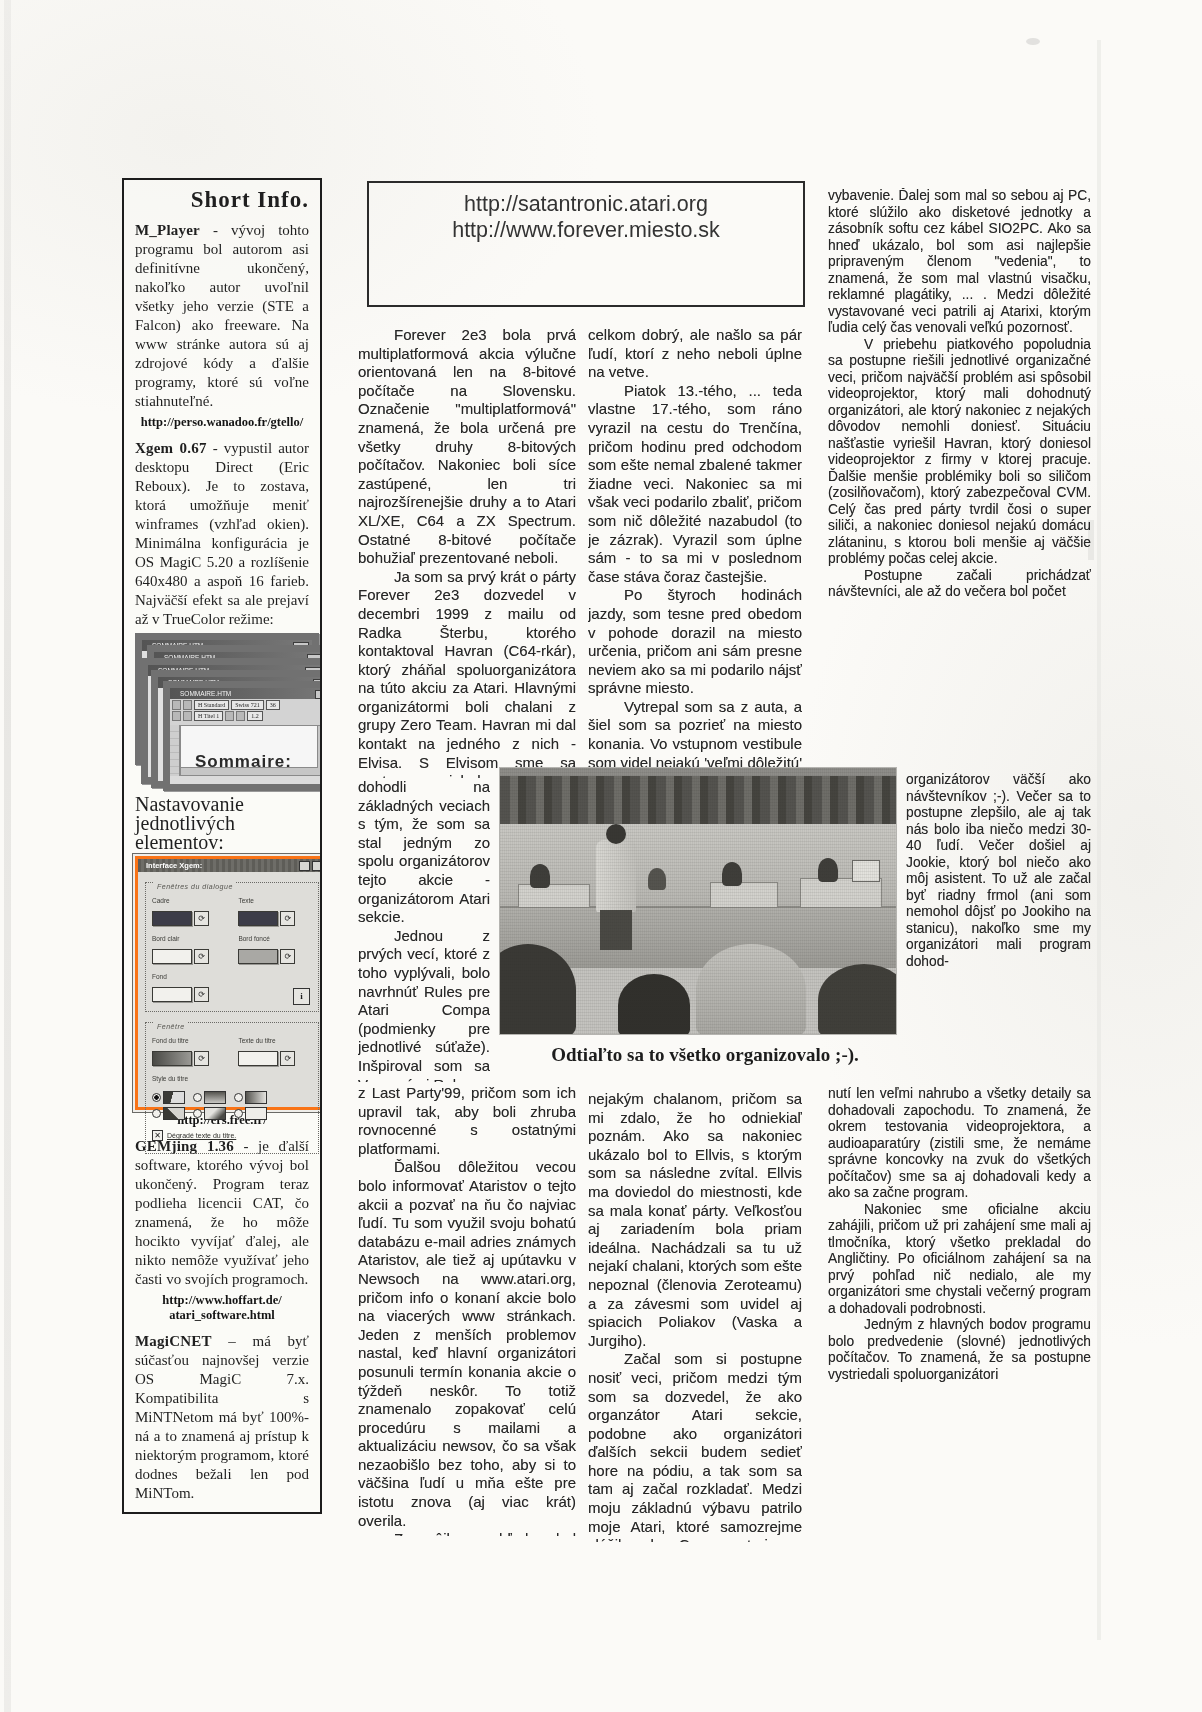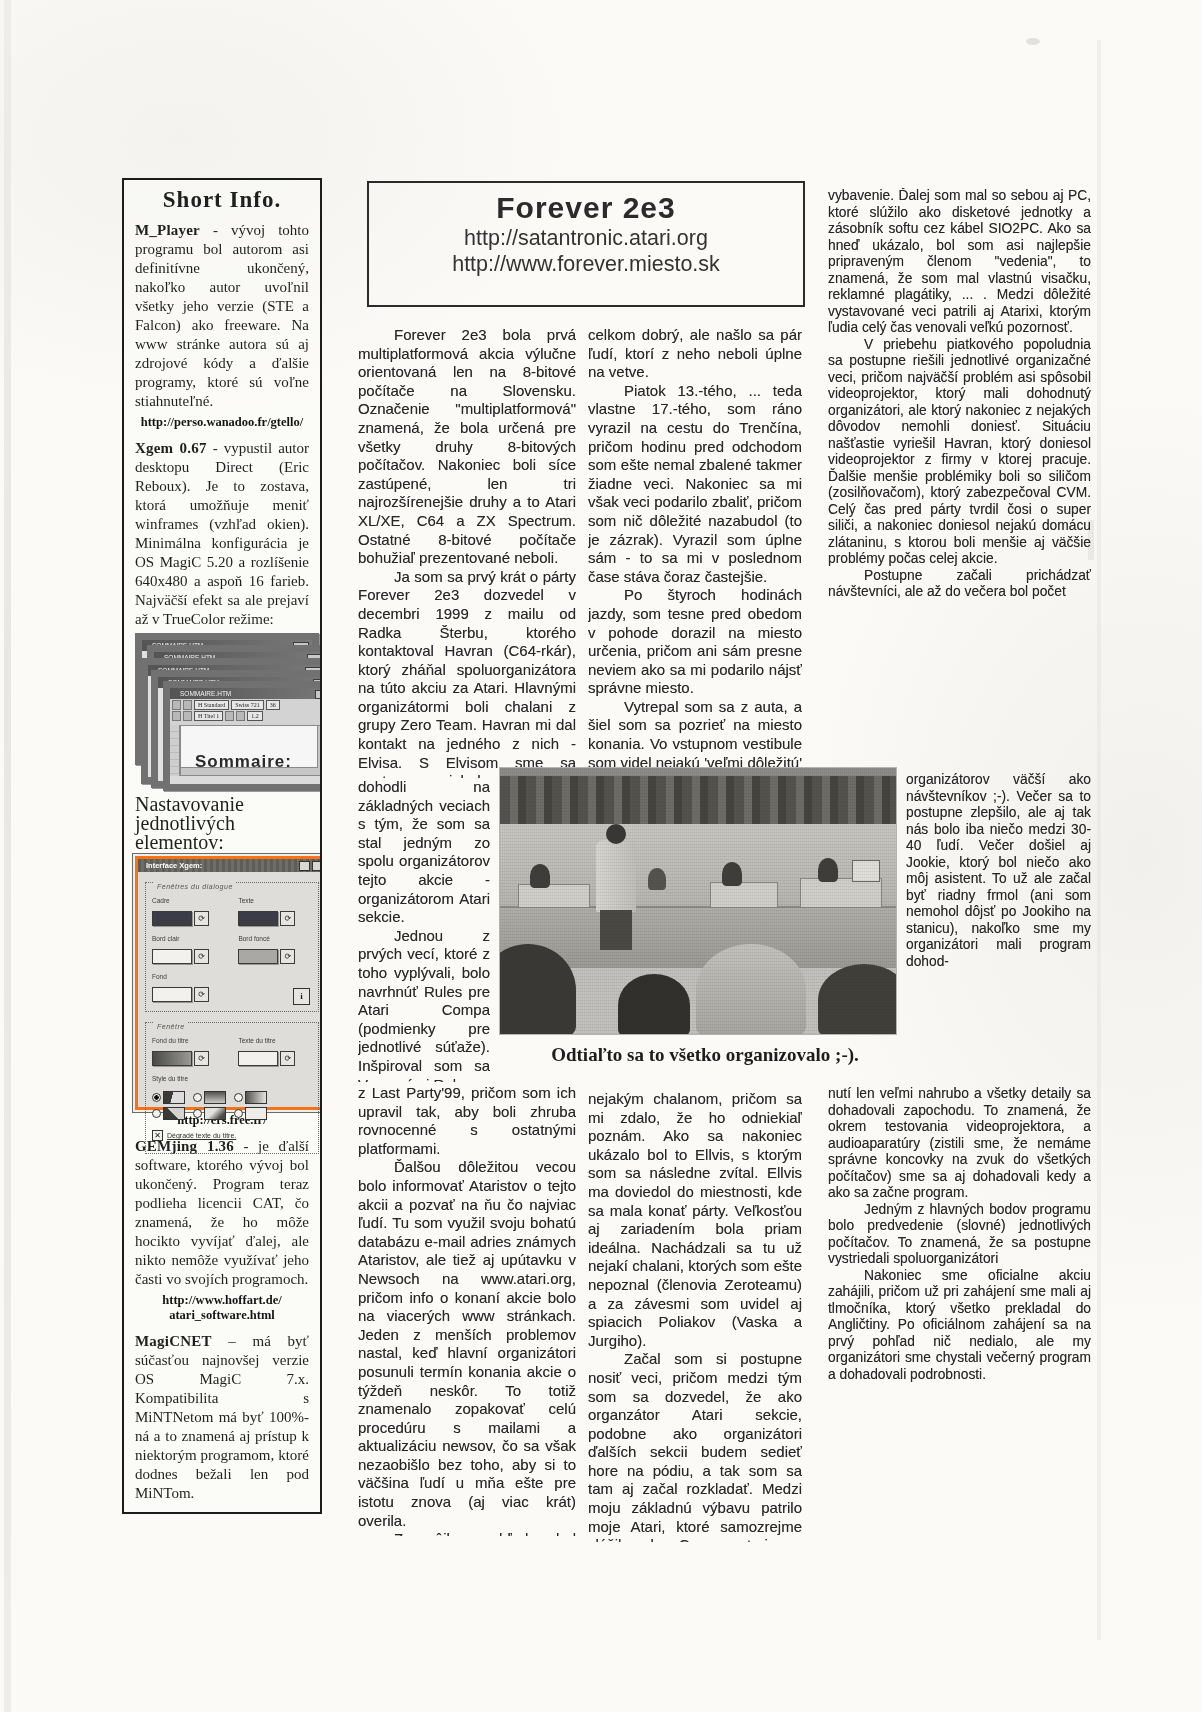--- a/index.html
+++ b/index.html
@@ -12,21 +12,21 @@
   
   .edge-l{left:4px;top:0;width:7px;height:1712px;background:linear-gradient(180deg,#e9e8e5,#dddcd9 40%,#e7e6e3);opacity:.65;}
   .edge-r{left:1097px;top:40px;width:4px;height:1600px;background:#e4e3e0;opacity:.5;}
   .mark-tr{left:1026px;top:38px;width:14px;height:7px;background:#dcdbd8;border-radius:50%;opacity:.8;}
   .mark-r2{left:1088px;top:520px;width:6px;height:40px;background:#e0dfdc;opacity:.6;}
 
   
   .sidebar{left:122px;top:178px;width:200px;height:1336px;border:2px solid #1c1c1c;
            box-sizing:border-box;padding:6px 11px 4px;background:rgba(252,251,248,.5);
            font-family:"Liberation Serif", serif;font-size:15px;line-height:19px;color:#1f1f1f;overflow:hidden;}
-  .sb-title{text-align:center;font-weight:bold;font-size:23px;letter-spacing:1px;margin:4px 0 12px;}
+  .sb-title{text-align:right;font-weight:bold;font-size:23px;letter-spacing:1px;margin:4px 0 12px;}
   .sb-p{margin:0 0 4px;text-align:justify;}
   .sb-p b{letter-spacing:.2px;}
   .sb-link{text-align:center;font-weight:bold;font-size:12.5px;line-height:15px;margin:3px 0 9px;color:#141414;}
   .sb-label{margin:16px 0 4px;font-size:20px;}
 
   
   .shot1{position:relative;width:194px;height:146px;margin:2px auto 2px;-webkit-filter:grayscale(1);filter:grayscale(1);}
   .win{position:absolute;border:7px solid #8b5cf6;background:#e2e1dd;box-shadow:1px 1px 0 #9a9996;}
   .win .tb{height:11px;background:linear-gradient(90deg,#55544f,#7a7974);color:#f4f3f0;font-size:6.5px;line-height:11px;
            padding:0 3px 0 10px;white-space:nowrap;overflow:hidden;font-family:"Liberation Sans",sans-serif;}
@@ -301,21 +301,20 @@
   </div>
   <div class="sb-link">http://ers.free.fr/</div>
 
   <p class="sb-p"><b>GEMjing 1.36</b> <span>- je ďalší software, ktorého vývoj bol ukončený. Program teraz podlieha licencii CAT, čo znamená, že ho môže hocikto vyvíjať ďalej, ale nikto nemôže využívať jeho časti vo svojích programoch.</span></p>
   <div class="sb-link"><span>http://www.hoffart.de/</span><br><span>atari_software.html</span></div>
 
   <p class="sb-p"><b>MagiCNET</b> <span>– má byť súčasťou najnovšej verzie OS MagiC 7.x. Kompatibilita s MiNTNetom má byť 100%-ná a to znamená aj prístup k niektorým programom, ktoré dodnes bežali len pod MiNTom.</span></p>
 </div>
 
 <div class="abs hbox">
-  <div class="h-title">Forever 2e3</div>
   <div class="h-url">http://satantronic.atari.org</div>
   <div class="h-url">http://www.forever.miesto.sk</div>
 </div>
 
 <div class="region tA c2a">
   <p class="ind">Forever 2e3 bola prvá multiplatformová akcia výlučne orientovaná len na 8-bitové počítače na Slovensku. Označenie "multiplatformová" znamená, že bola určená pre všetky druhy 8-bitových počítačov. Nakoniec boli síce zastúpené, len tri najrozšírenejšie druhy a to Atari XL/XE, C64 a ZX Spectrum. Ostatné 8-bitové počítače bohužiaľ prezentované neboli.</p>
   <p class="ind">Ja som sa prvý krát o párty Forever 2e3 dozvedel v decembri 1999 z mailu od Radka Šterbu, ktorého kontaktoval Havran (C64-rkár), ktorý zháňal spoluorganizátora na túto akciu za Atari. Hlavnými organizátormi boli chalani z grupy Zero Team. Havran mi dal kontakt na jedného z nich - Elvisa. S Elvisom sme sa postupne v priebehu decembra</p>
 </div>
 <div class="region tA c2b">
   <p>dohodli na základných veciach s tým, že som sa stal jedným zo spolu organizátorov tejto akcie - organizátorom Atari sekcie.</p>
@@ -341,22 +340,22 @@
 <div class="region tB c4a">
   <p>vybavenie. Ďalej som mal so sebou aj PC, ktoré slúžilo ako disketové jednotky a zásobník softu cez kábel SIO2PC. Ako sa hneď ukázalo, bol som asi najlepšie pripraveným členom "vedenia", to znamená, že som mal vlastnú visačku, reklamné plagátiky, ... . Medzi dôležité vystavované veci patrili aj Atarixi, ktorým ľudia celý čas venovali veľkú pozornosť.</p>
   <p class="ind">V priebehu piatkového popoludnia sa postupne riešili jednotlivé organizačné veci, pričom najväčší problém asi spôsobil videoprojektor, ktorý mali dohodnutý organizátori, ale ktorý nakoniec z nejakých dôvodov nemohli doniesť. Situáciu našťastie vyriešil Havran, ktorý doniesol videoprojektor z firmy v ktorej pracuje. Ďalšie menšie problémiky boli so siličom (zosilňovačom), ktorý zabezpečoval CVM. Celý čas pred párty tvrdil čosi o super siliči, a nakoniec doniesol nejakú domácu zlátaninu, s ktorou boli menšie aj väčšie problémy počas celej akcie.</p>
   <p class="ind">Postupne začali prichádzať návštevníci, ale až do večera bol počet</p>
 </div>
 <div class="region tB c4b">
   <p>organizátorov väčší ako návštevníkov ;-). Večer sa to postupne zlepšilo, ale aj tak nás bolo iba niečo medzi 30-40 ľudí. Večer došiel aj Jookie, ktorý bol niečo ako môj asistent. To už ale začal byť riadny frmol (ani som nemohol dôjsť po Jookiho na stanicu), nakoľko sme my organizátori mali program dohod-</p>
 </div>
 <div class="region tB c4c">
   <p>nutí len veľmi nahrubo a všetky detaily sa dohadovali zapochodu. To znamená, že okrem testovania videoprojektora, a audioaparatúry (zistili sme, že nemáme správne koncovky na zvuk do všetkých počítačov) sme sa aj dohadovali kedy a ako sa začne program.</p>
+  <p class="ind">Nakoniec sme oficialne akciu zahájili, pričom už pri zahájení sme mali aj tlmočníka, ktorý všetko prekladal do Angličtiny. Po oficiálnom zahájení sa na prvý pohľad nič nedialo, ale my organizátori sme chystali večerný program a dohadovali podrobnosti.</p>
   <p class="ind">Jedným z hlavných bodov programu bolo predvedenie (slovné) jednotlivých počítačov. To znamená, že sa postupne vystriedali spoluorganizátori</p>
-  <p class="ind">Nakoniec sme oficialne akciu zahájili, pričom už pri zahájení sme mali aj tlmočníka, ktorý všetko prekladal do Angličtiny. Po oficiálnom zahájení sa na prvý pohľad nič nedialo, ale my organizátori sme chystali večerný program a dohadovali podrobnosti.</p>
 </div>
 
 <div class="abs photo">
   <div class="curtain"></div>
   <div class="curtain-top"></div>
   <div class="wall"></div>
   <div class="stageline"></div>
   <div class="floor"></div>
   <div class="table t1"></div>
   <div class="table t2"></div>

